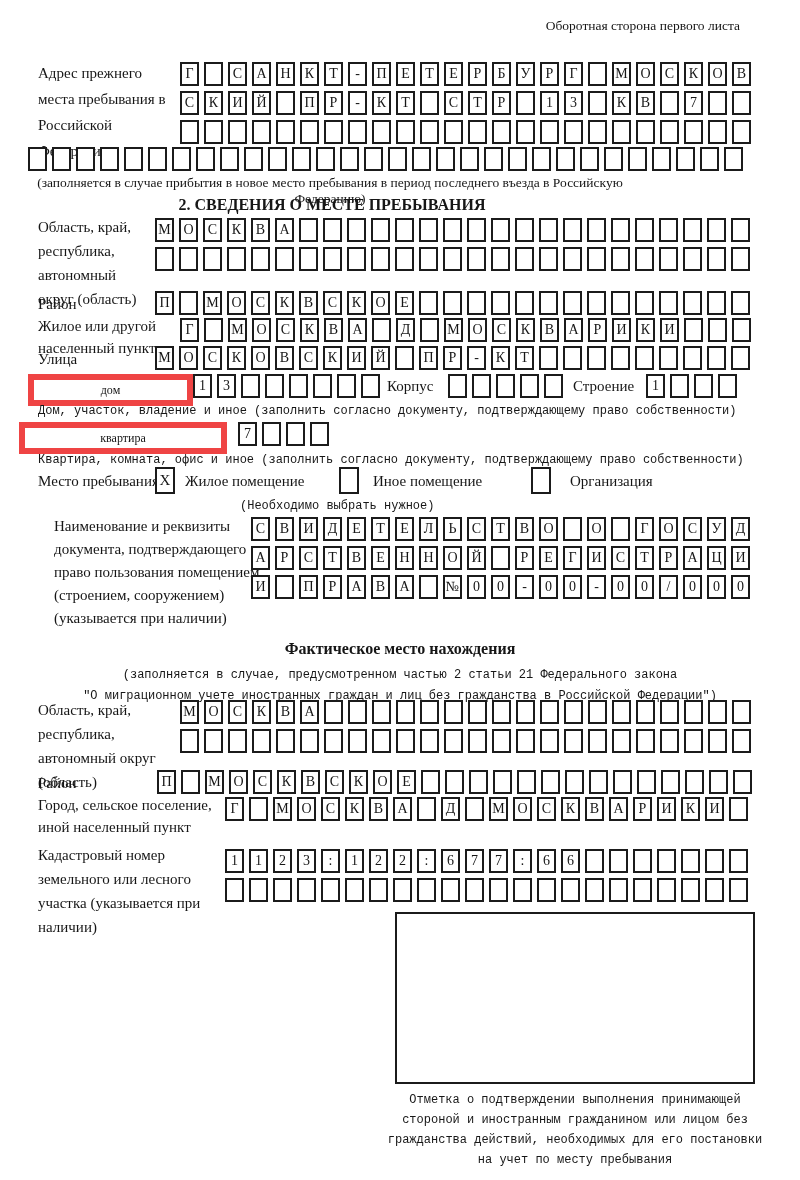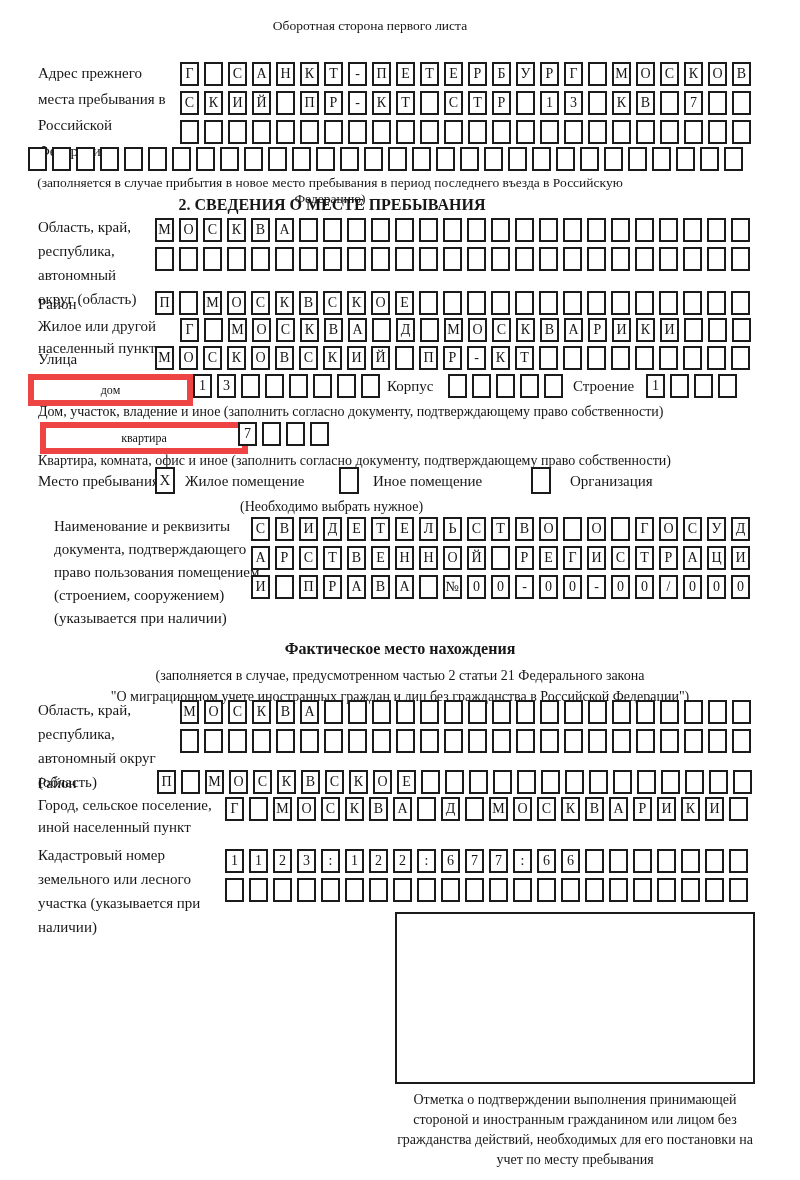--- a/index.html
+++ b/index.html
@@ -4,24 +4,24 @@
 <style>
   html,body{margin:0;padding:0;background:#ffffff;}
   .page{
     position:relative;width:800px;height:1180px;background:#fff;color:#161616;
     font-family:"Liberation Serif","DejaVu Serif",serif;overflow:hidden;
   }
   .abs{position:absolute;}
   .lbl{font-size:15px;line-height:24px;}
   .lh26{line-height:26px;}
   .lh23{line-height:23px;margin-left:16px;}
-  .note{font-size:14px;line-height:19px;}
+  .note{font-size:12px;line-height:19px;font-family:Liberation Mono, monospace;}
   .small{font-size:13.5px;}
   .center{text-align:center;}
-  .right{text-align:center;}
+  .right{text-align:right;}
   .h2{font-size:16px;font-weight:bold;}
   .grid{display:flex;gap:5px;}
   .cell{
     width:15px;height:20px;border:2px solid #1b1b1b;flex:none;
     font-size:14px;line-height:20px;text-align:center;background:#fff;
   }
   .wbox{
     border:6px solid #ef4444;height:20px;background:#fff;
     font-size:12px;line-height:20px;text-align:center;
   }
@@ -317,21 +317,21 @@
     </div>
   <div class="abs inline-lbl" style="top:376px;left:573px">Строение</div>
   <div class="abs grid" style="top:374px;left:646px">
       <div class="cell">1</div>
       <div class="cell"></div>
       <div class="cell"></div>
       <div class="cell"></div>
     </div>
   <div class="abs note" style="top:402px;left:38px;width:720px">Дом, участок, владение и иное (заполнить согласно документу, подтверждающему право собственности)</div>
 
-  <div class="abs wbox" style="top:422px;left:40px;width:196px">квартира</div>
+  <div class="abs wbox" style="top:422px;left:19px;width:196px">квартира</div>
   <div class="abs grid" style="top:422px;left:238px">
       <div class="cell">7</div>
       <div class="cell"></div>
       <div class="cell"></div>
       <div class="cell"></div>
     </div>
   <div class="abs note" style="top:451px;left:38px;width:720px">Квартира, комната, офис и иное (заполнить согласно документу, подтверждающему право собственности)</div>
 
   <div class="abs inline-lbl" style="top:471px;left:38px">Место пребывания:</div>
   <div class="abs chk" style="top:467px;left:155px">X</div>

